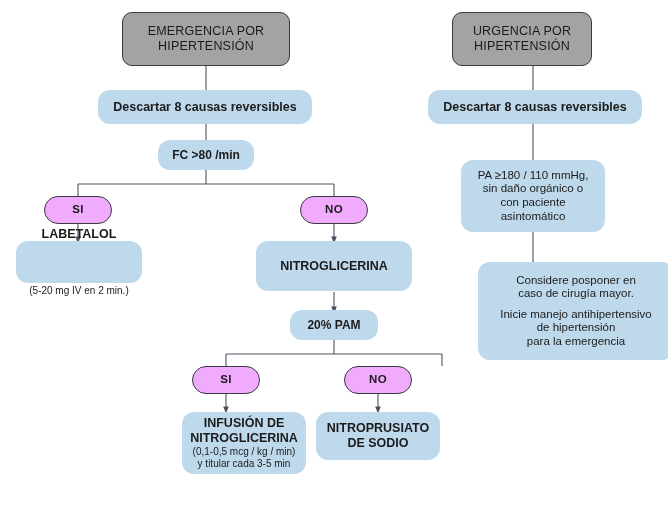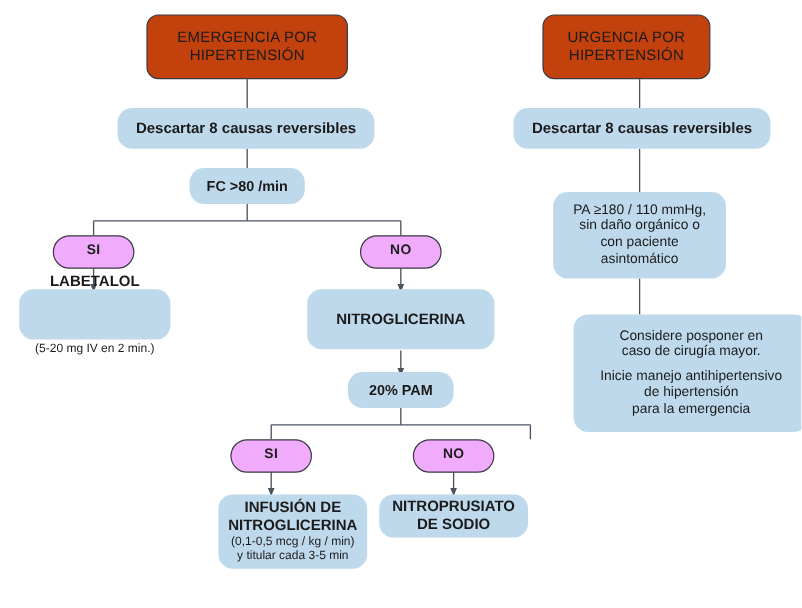--- a/index.html
+++ b/index.html
@@ -32,21 +32,21 @@
     justify-content: center;
     text-align: center;
     color: #1b1b1b;
     line-height: 1.18;
   }
   .node.blue {
     background: #bfd9ec;
     border-radius: 12px;
   }
   .node.white {
-    background: #c2410c;
+    background: #a3a3a3;
     border: 1px solid #3a3a44;
     border-radius: 10px;
   }
   .node.pill {
     background: #f0abfc;
     border: 1px solid #3a3a44;
     border-radius: 999px;
   }
   .ln {
     display: block;
@@ -167,21 +167,21 @@
     <span class="ln t-yn">NO</span>
   </div>
 
   <div class="node blue" style="left:182px; top:412px; width:124px; height:62px;">
     <span class="ln t-strong">INFUSIÓN DE</span>
     <span class="ln t-strong">NITROGLICERINA</span>
     <span class="ln t-small">(0,1-0,5 mcg / kg / min)</span>
     <span class="ln t-small">y titular cada 3-5 min</span>
   </div>
 
-  <div class="node blue" style="left:316px; top:412px; width:124px; height:36px;">
+  <div class="node blue" style="left:316px; top:412px; width:124px; height:48px;">
     <span class="ln t-strong">NITROPRUSIATO</span>
     <span class="ln t-strong">DE SODIO</span>
   </div>
 
   <div class="node white" style="left:452px; top:12px; width:140px; height:54px;">
     <span class="ln t-title">URGENCIA POR</span>
     <span class="ln t-title">HIPERTENSIÓN</span>
   </div>
 
   <div class="node blue" style="left:428px; top:90px; width:214px; height:34px;">

